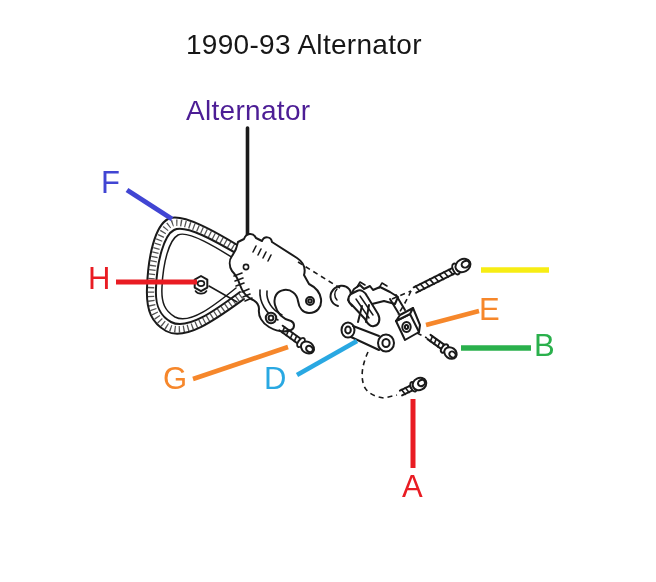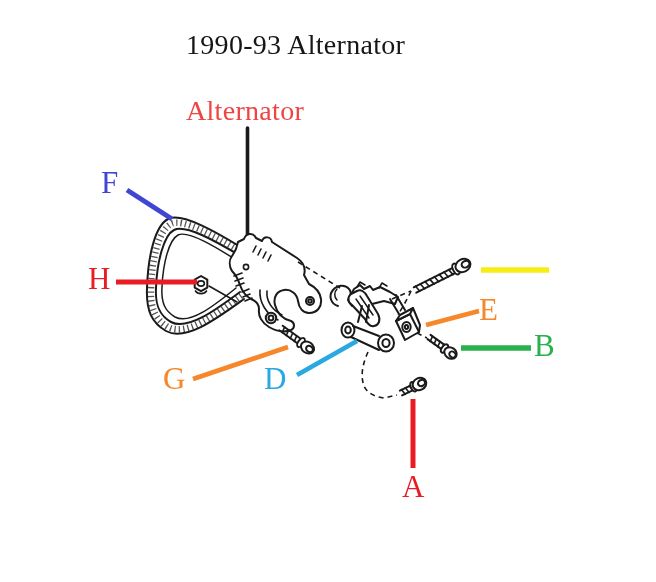--- a/index.html
+++ b/index.html
@@ -1,21 +1,21 @@
 <!DOCTYPE html>
 <html><head>
 <meta charset="utf-8">
 <style>
   html,body{margin:0;padding:0;background:#ffffff;}
   .stage{
     position:relative;
     width:556px;height:582px;
     background:#ffffff;
     overflow:hidden;
-    font-family:Liberation Serif, serif;
+    font-family:Liberation Sans, sans-serif;
   }
   .art{position:absolute;left:0;top:0;}
   .page-title{
     position:absolute;left:186px;top:30px;
     font-size:28px;line-height:1.1;letter-spacing:.3px;
   }
   .callout-label{
     position:absolute;left:186px;top:96px;
     font-size:28px;line-height:1.1;letter-spacing:.3px;
   }
@@ -147,21 +147,21 @@
       <line x1="297" y1="375" x2="357" y2="341" stroke-width="4.6" style="color:#29a8e2"></line>
       <line x1="413" y1="399" x2="413" y2="468" stroke-width="5" style="color:#e91c23"></line>
       <line x1="426" y1="325" x2="479" y2="311" stroke-width="4.6" style="color:#f6872b"></line>
       <line x1="481" y1="270" x2="549" y2="270" stroke-width="5.5" style="color:#f7ed13"></line>
       <line x1="461" y1="348" x2="531" y2="348" stroke-width="5.5" style="color:#2ab04c"></line>
     </g>
   </svg>
 
   <div class="page-title" style="color: rgb(22, 22, 22);">1990-93 Alternator</div>
 
-  <div class="callout-label" style="color: #ef4444;">Alternator</div>
+  <div class="callout-label" style="color: #4c1d95;">Alternator</div>
 
   <div class="part-letter pl-f" style="color: rgb(65, 69, 211);">F</div>
   <div class="part-letter pl-h" style="color: rgb(233, 28, 35);">H</div>
   <div class="part-letter pl-g" style="color: rgb(246, 135, 43);">G</div>
   <div class="part-letter pl-d" style="color: rgb(41, 168, 226);">D</div>
   <div class="part-letter pl-a" style="color: rgb(233, 28, 35);">A</div>
   <div class="part-letter pl-e" style="color: rgb(246, 135, 43);">E</div>
   <div class="part-letter pl-c" style="color: rgb(247, 237, 19);">C</div>
   <div class="part-letter pl-b" style="color: rgb(42, 176, 76);">B</div>
 

